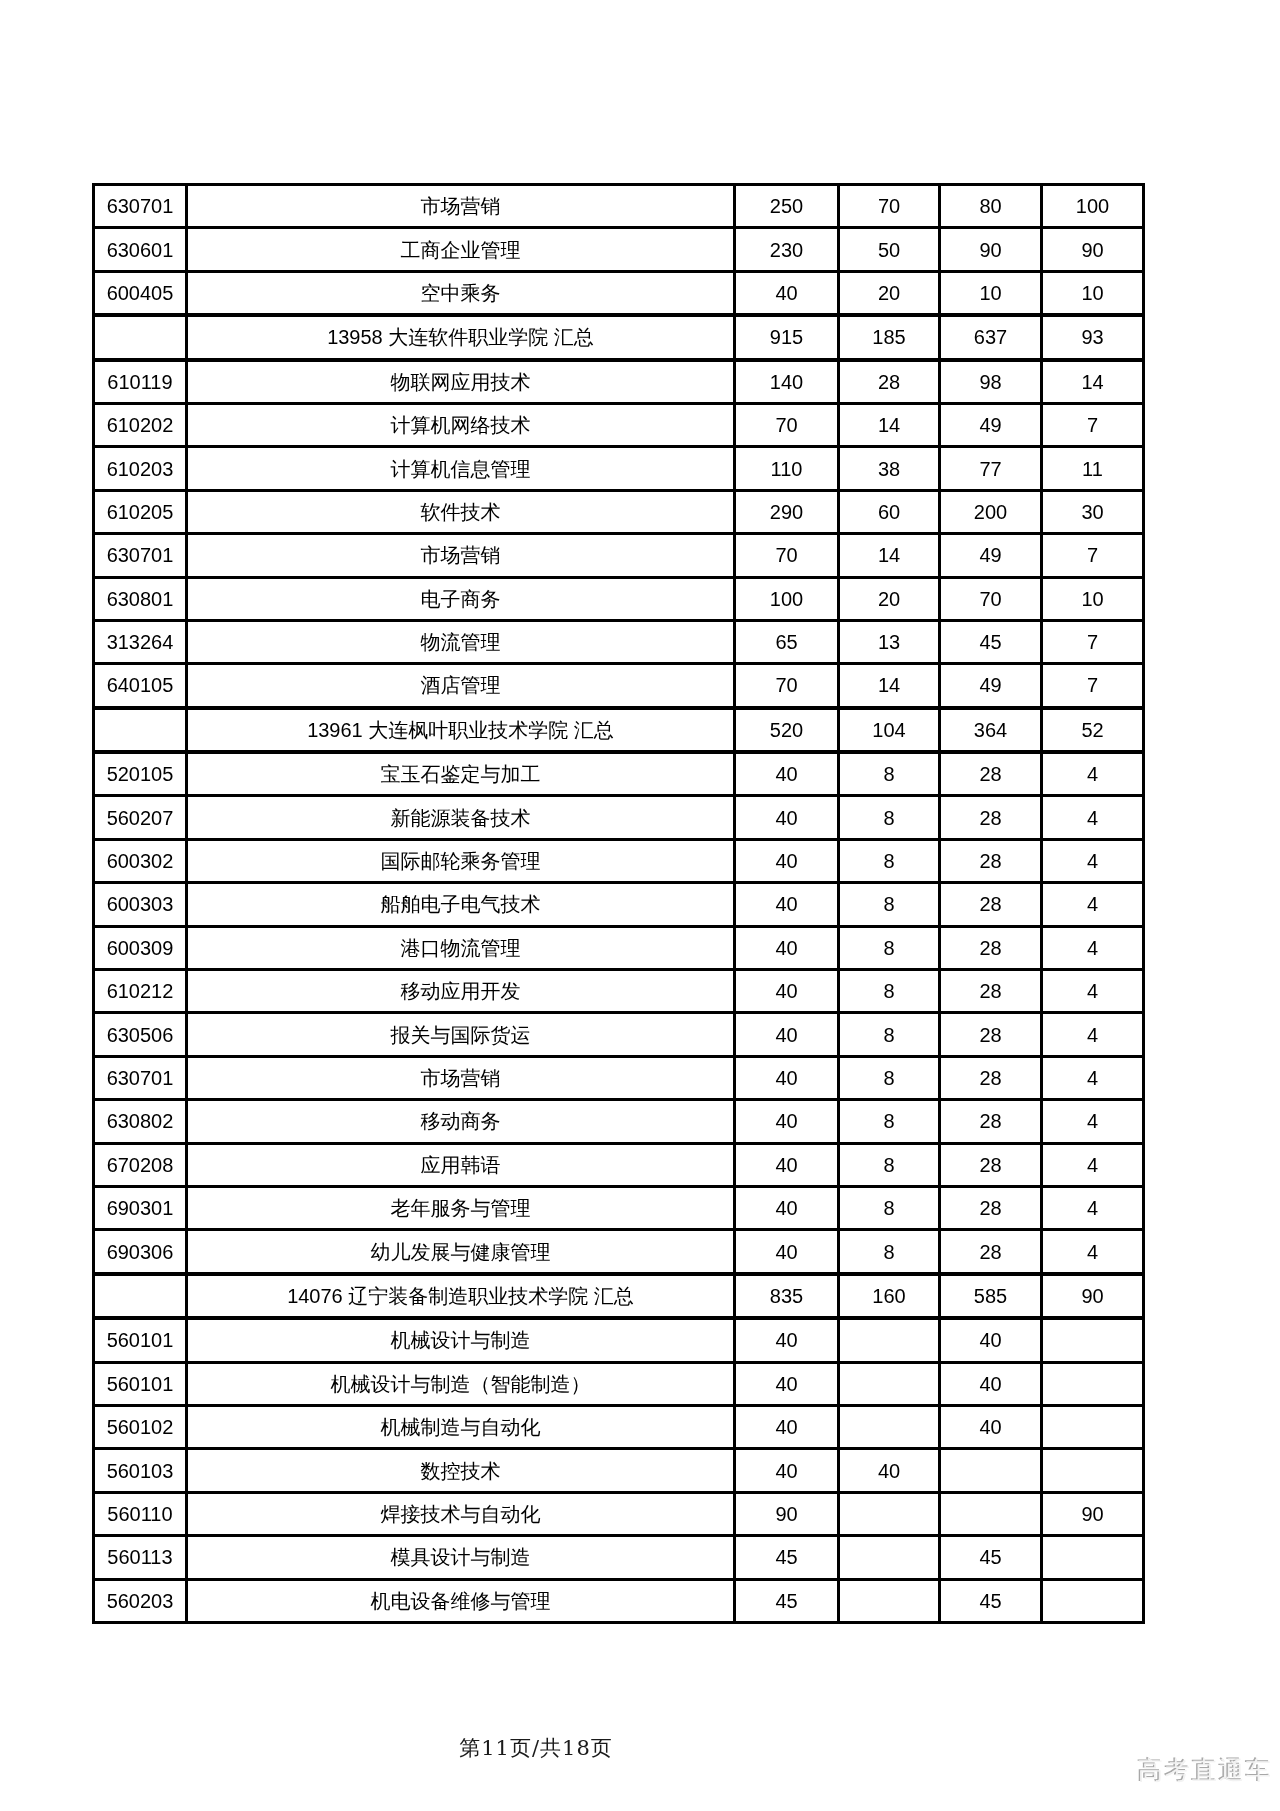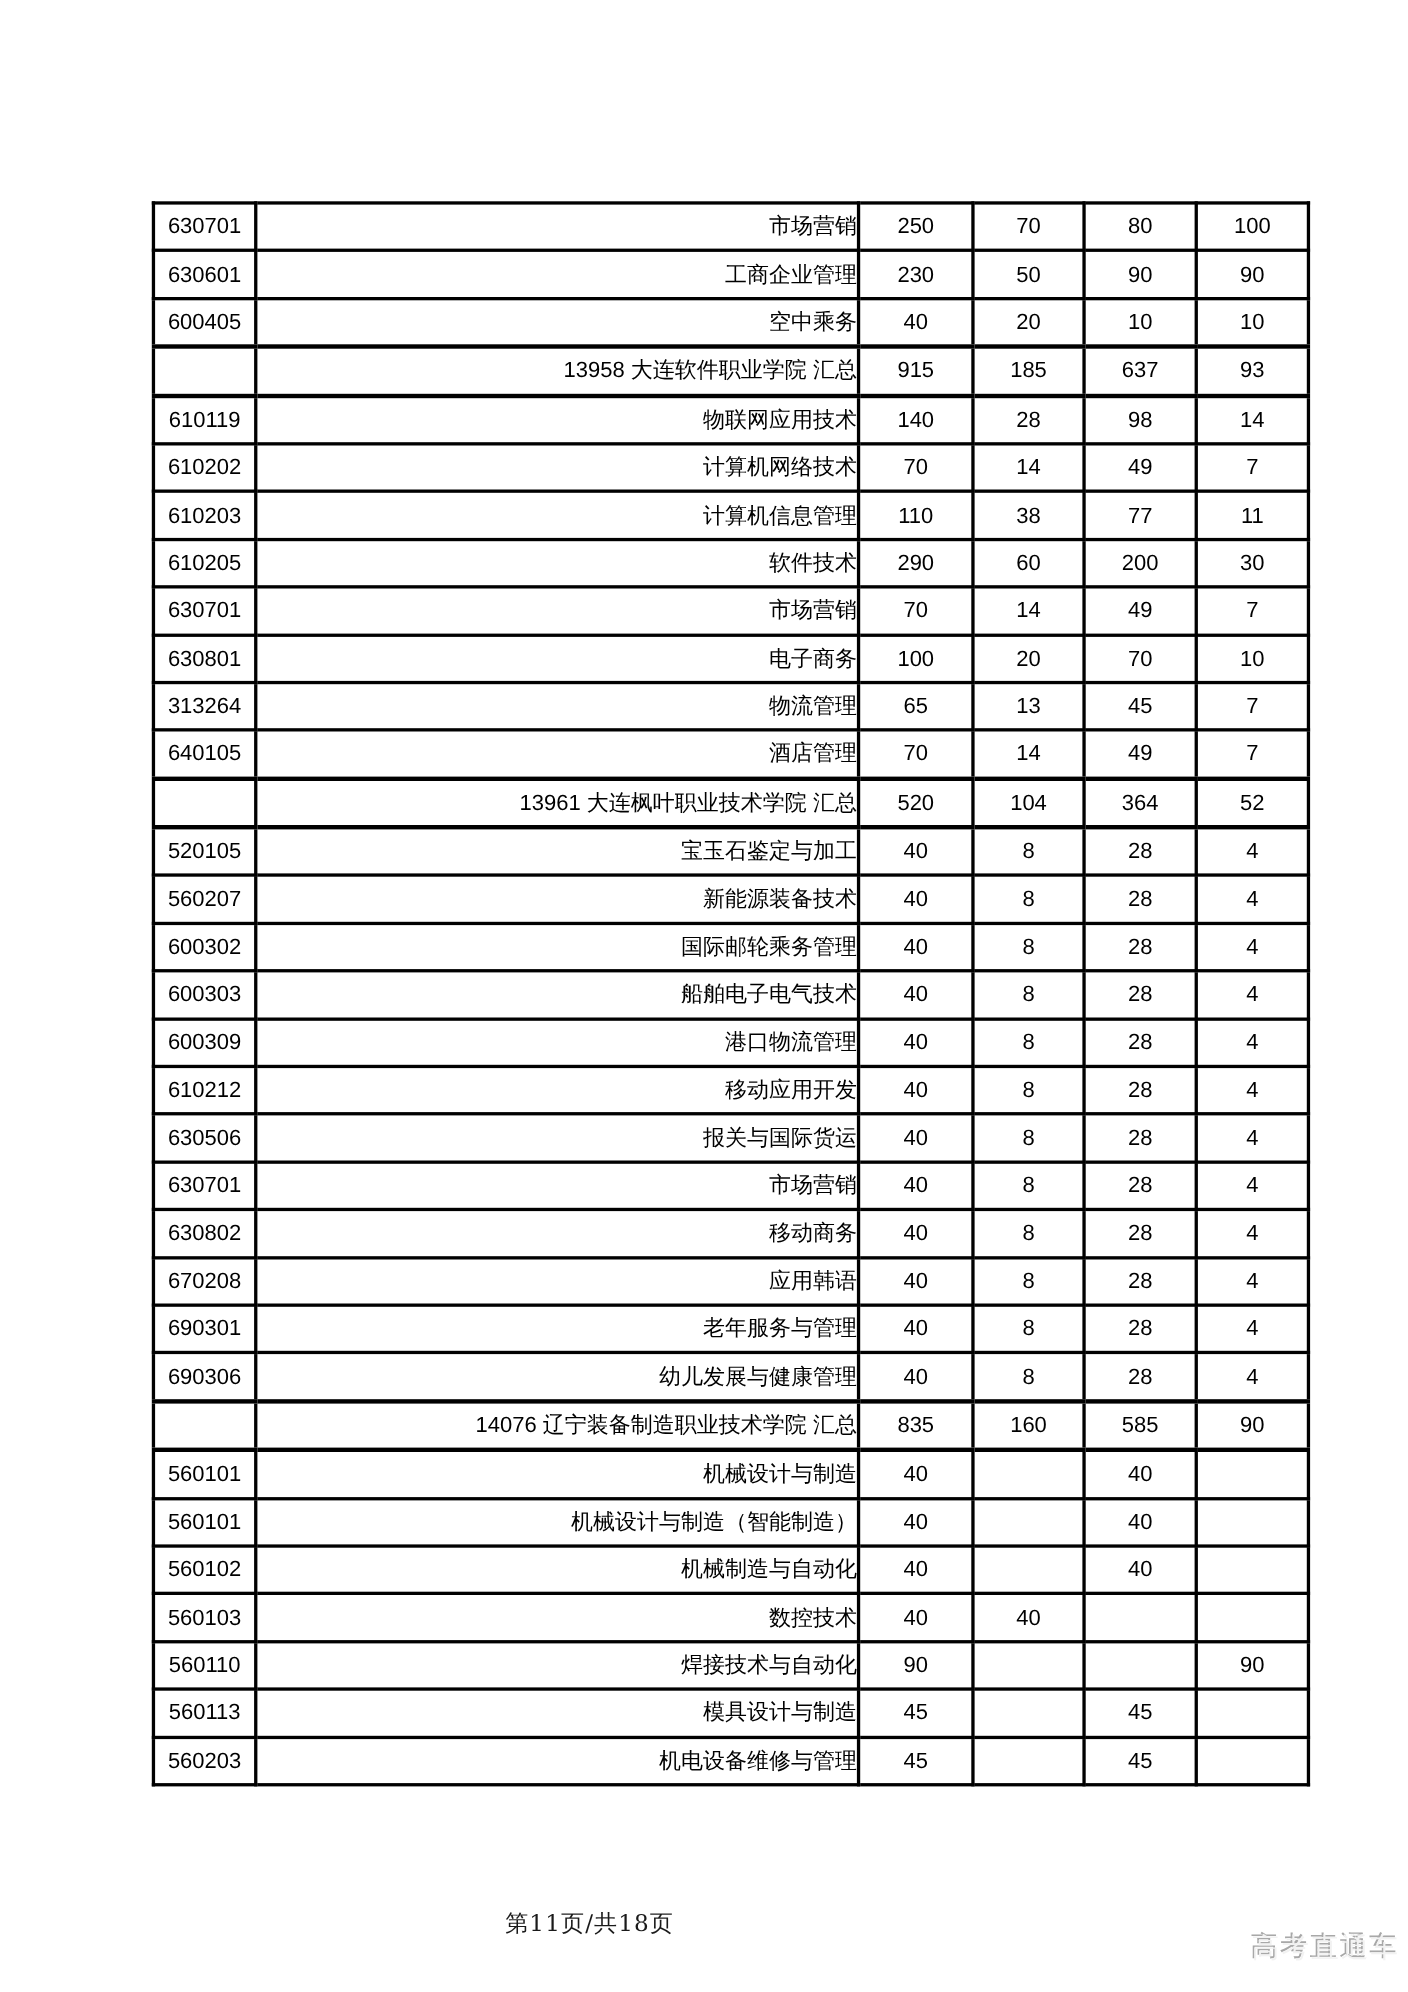--- a/index.html
+++ b/index.html
@@ -15,39 +15,38 @@
   }
   .page {
     position: absolute;
     inset: 0;
     background: #ffffff;
   }
   .table-wrap {
     position: absolute;
     left: 92px;
     top: 183px;
-    margin-left: 46px;
   }
   table.data-table {
     border-collapse: collapse;
     table-layout: fixed;
     width: 1050px;
   }
   table.data-table td {
     border: 3px solid #000000;
     height: 40.4px; 
     font-size: 20px;
     line-height: 1.1;
     padding: 0;
     overflow: hidden;
     white-space: nowrap;
     background: #ffffff;
   }
   td.cell-code   { text-align: center; }
-  td.cell-name   { text-align: right; padding-left: 8px; padding-right: 4px; }
+  td.cell-name   { text-align: center; padding-left: 8px; padding-right: 4px; }
   td.cell-num    { text-align: center; }
   tr.summary td  {
     font-weight: normal;
     border-top-width: 4px;
     border-bottom-width: 4px;
   }
   .footer {
     position: absolute;
     top: 1734px;
     left: 0;

